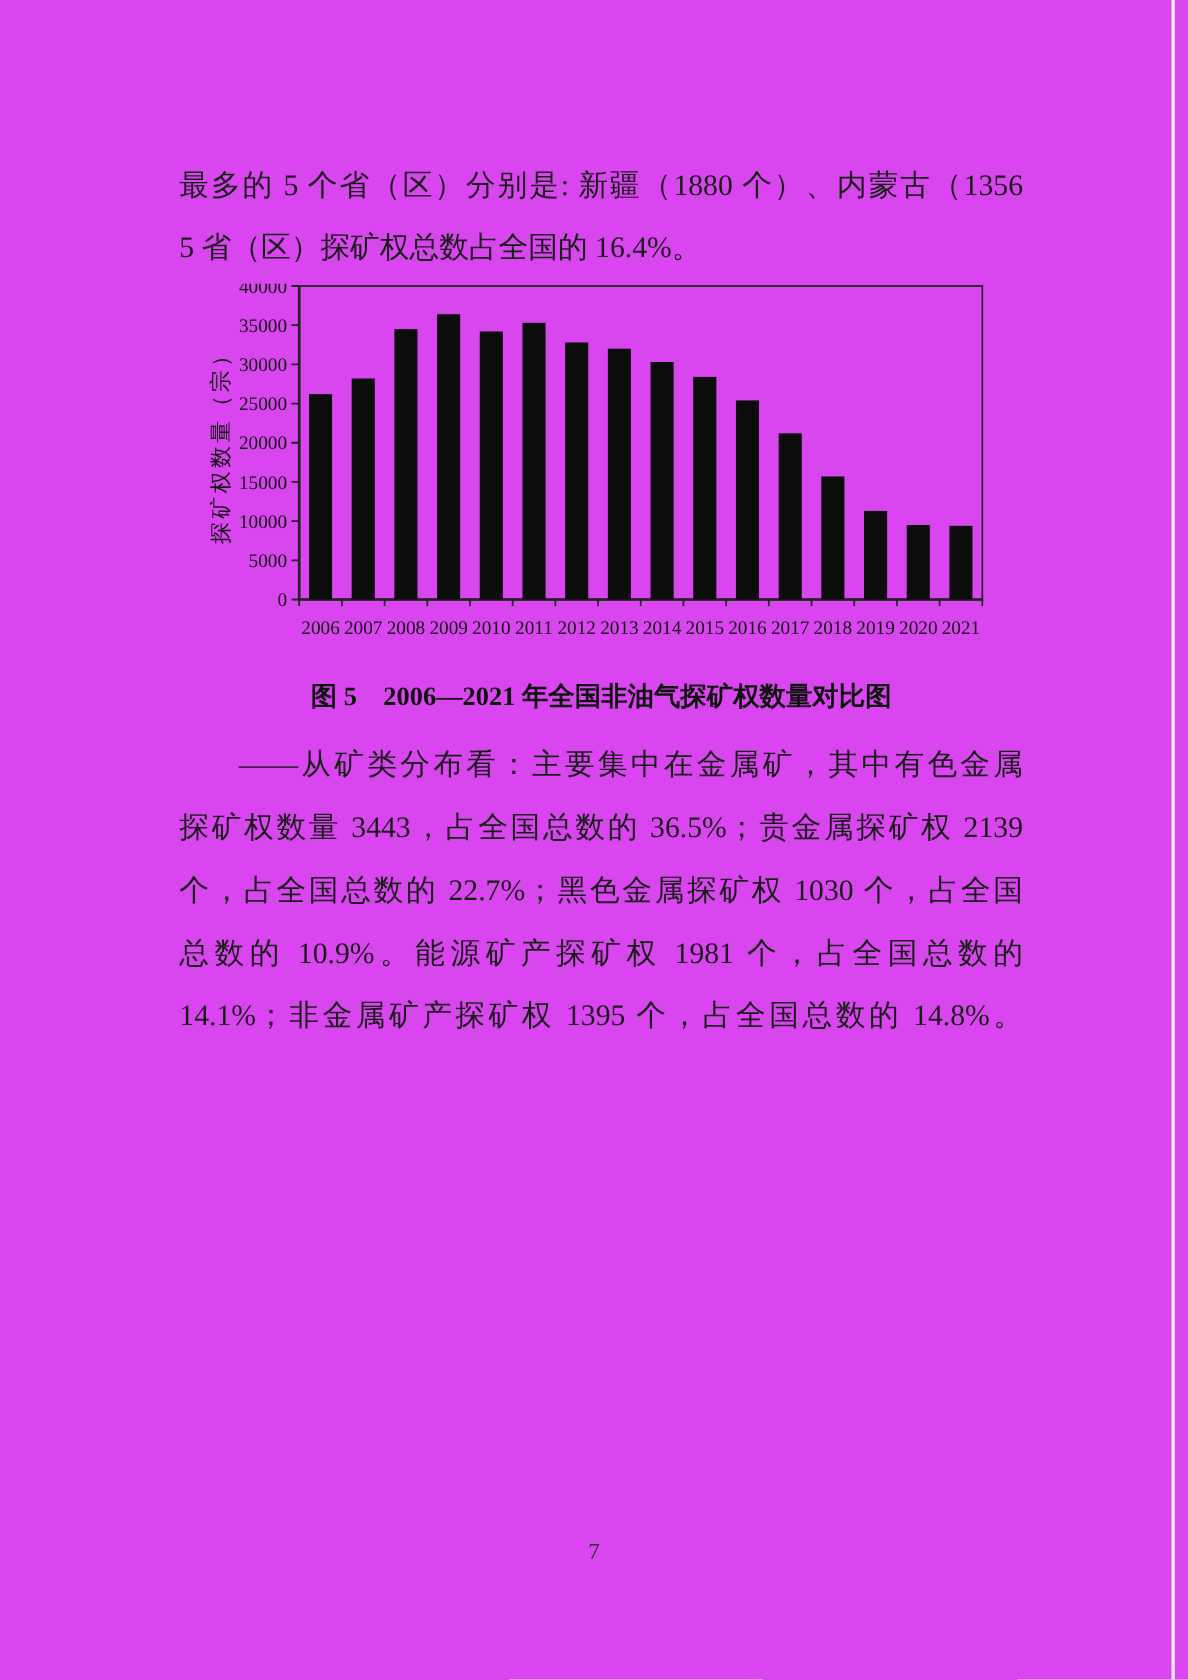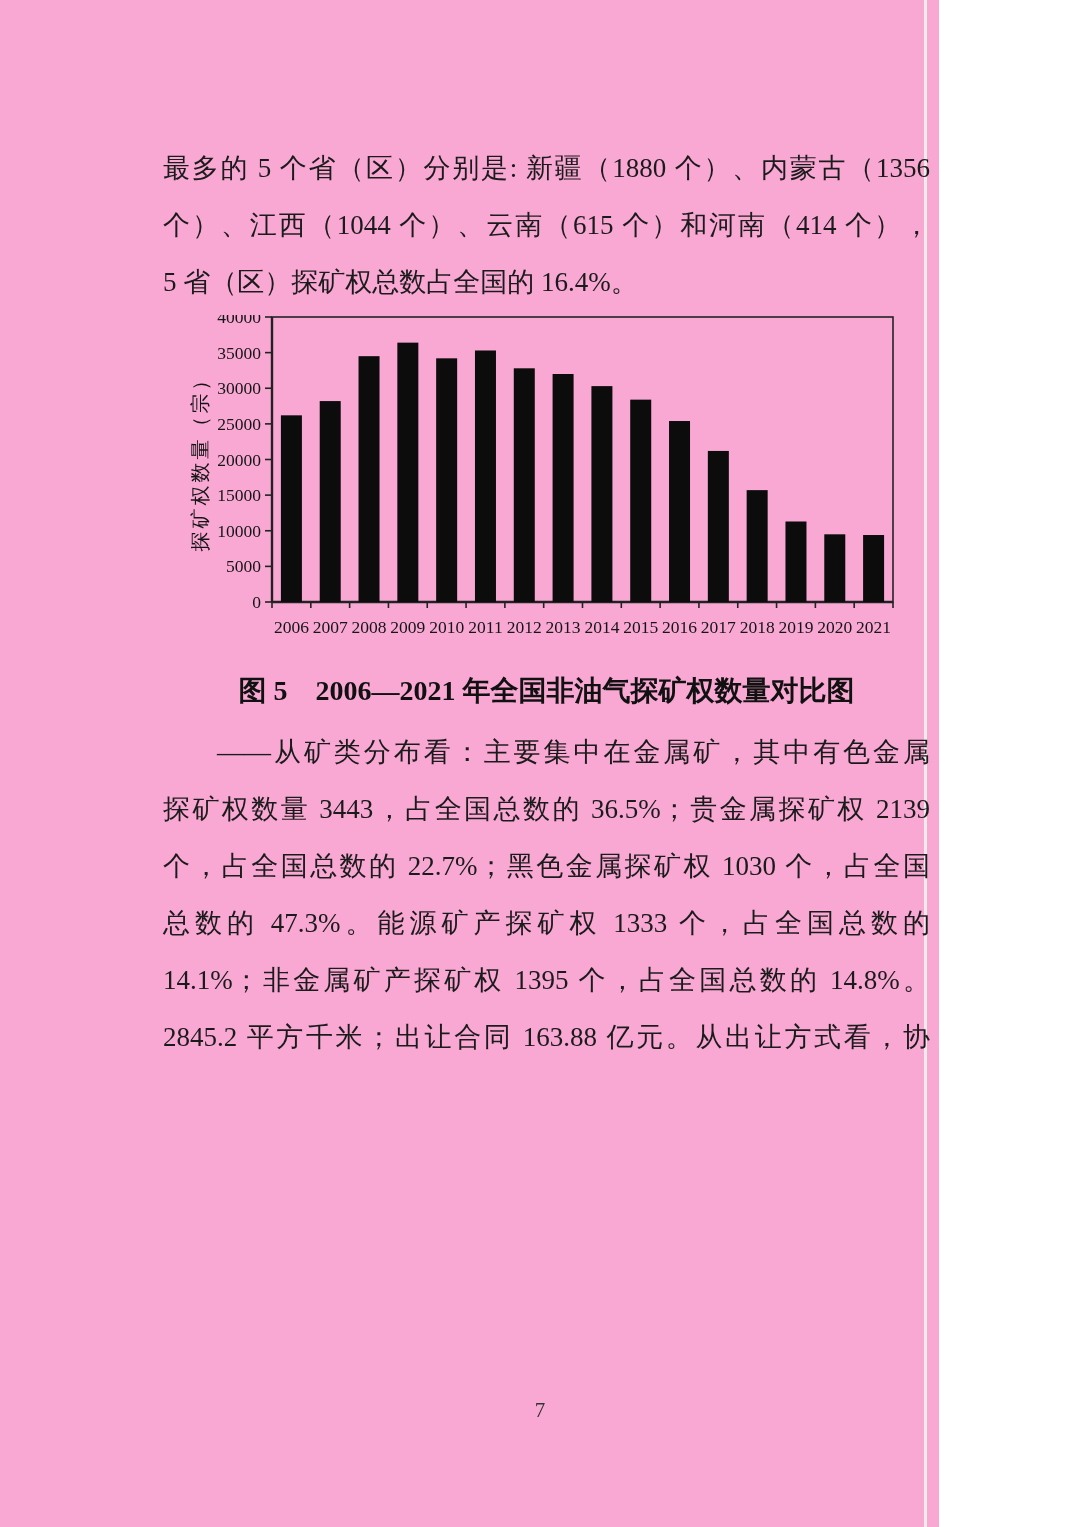--- a/index.html
+++ b/index.html
@@ -1,20 +1,20 @@
 <!DOCTYPE html>
 <html><head>
 <meta charset="utf-8">
 <style>
   html, body { margin: 0; padding: 0; background: #ffffff; }
   .page {
     position: relative;
-    width: 939px;
+    width: 1080px;
     height: 1527px;
-    background: #f9a8d4;
+    background: #d946ef;
     font-family: "Liberation Serif", "DejaVu Serif", serif;
     color: #1b1b1b;
     overflow: hidden;
   }
   .edge-shadow {
     position: absolute;
     top: 0; right: 12px;
     width: 3px; height: 100%;
     background: #ececea;
   }
@@ -42,21 +42,21 @@
   .chart-wrap svg { display: block; }
   .chart-wrap svg text {
     font-family: "Liberation Serif", "DejaVu Serif", serif;
     fill: #151515;
   }
   .fig-caption {
     margin: 26px 0 10px 0;
     width: 767px;
     text-align: center;
     font-weight: bold;
-    font-size: 28px;
+    font-size: 24px;
     line-height: 46px;
     color: #111;
   }
   .page-number {
     position: absolute;
     top: 1398px;
     left: 0;
     width: 1080px;
     text-align: center;
     font-size: 21px;
@@ -66,21 +66,20 @@
 </head>
 <body>
 
 <div class="page">
   <div class="edge-shadow"></div>
 
   <div class="content">
 
     <div class="para">
       <div class="line">最多的 5 个省（区）分别是: 新疆（1880 个）、内蒙古（1356</div>
-      <div class="line">个）、江西（1044 个）、云南（615 个）和河南（414 个），</div>
       <div class="line left">5 省（区）探矿权总数占全国的 16.4%。</div>
     </div>
 
     <div class="chart-wrap">
       <svg id="chart-svg" width="715" height="327" viewBox="0 0 715 327">
           <text font-size="20" letter-spacing="3" text-anchor="middle" transform="translate(22,144.5) rotate(-90)">探矿权数量（宗）</text>
           <line x1="80" y1="287" x2="87" y2="287" stroke="#222222" stroke-width="1.6"></line>
           <text x="76" y="293" font-size="17.5" text-anchor="end">0</text>
           <line x1="80" y1="251.375" x2="87" y2="251.375" stroke="#222222" stroke-width="1.6"></line>
           <text x="76" y="257.375" font-size="17.5" text-anchor="end">5000</text>
@@ -153,24 +152,23 @@
         </svg>
     </div>
 
     <div class="fig-caption">图 5　2006—2021 年全国非油气探矿权数量对比图</div>
 
 
     <div class="para">
       <div class="line indent">——从矿类分布看：主要集中在金属矿，其中有色金属</div>
       <div class="line">探矿权数量 3443，占全国总数的 36.5%；贵金属探矿权 2139</div>
       <div class="line">个，占全国总数的 22.7%；黑色金属探矿权 1030 个，占全国</div>
-      <div class="line">总数的 47.3%。能源矿产探矿权 1333 个，占全国总数的</div>
+      <div class="line">总数的 10.9%。能源矿产探矿权 1981 个，占全国总数的</div>
       <div class="line">14.1%；非金属矿产探矿权 1395 个，占全国总数的 14.8%。</div>
     </div>
 
     <div class="para">
-      <div class="line">2845.2 平方千米；出让合同 163.88 亿元。从出让方式看，协</div>
     </div>
 
   </div>
 
   <div class="page-number">7</div>
 </div>
 
 </body></html>

